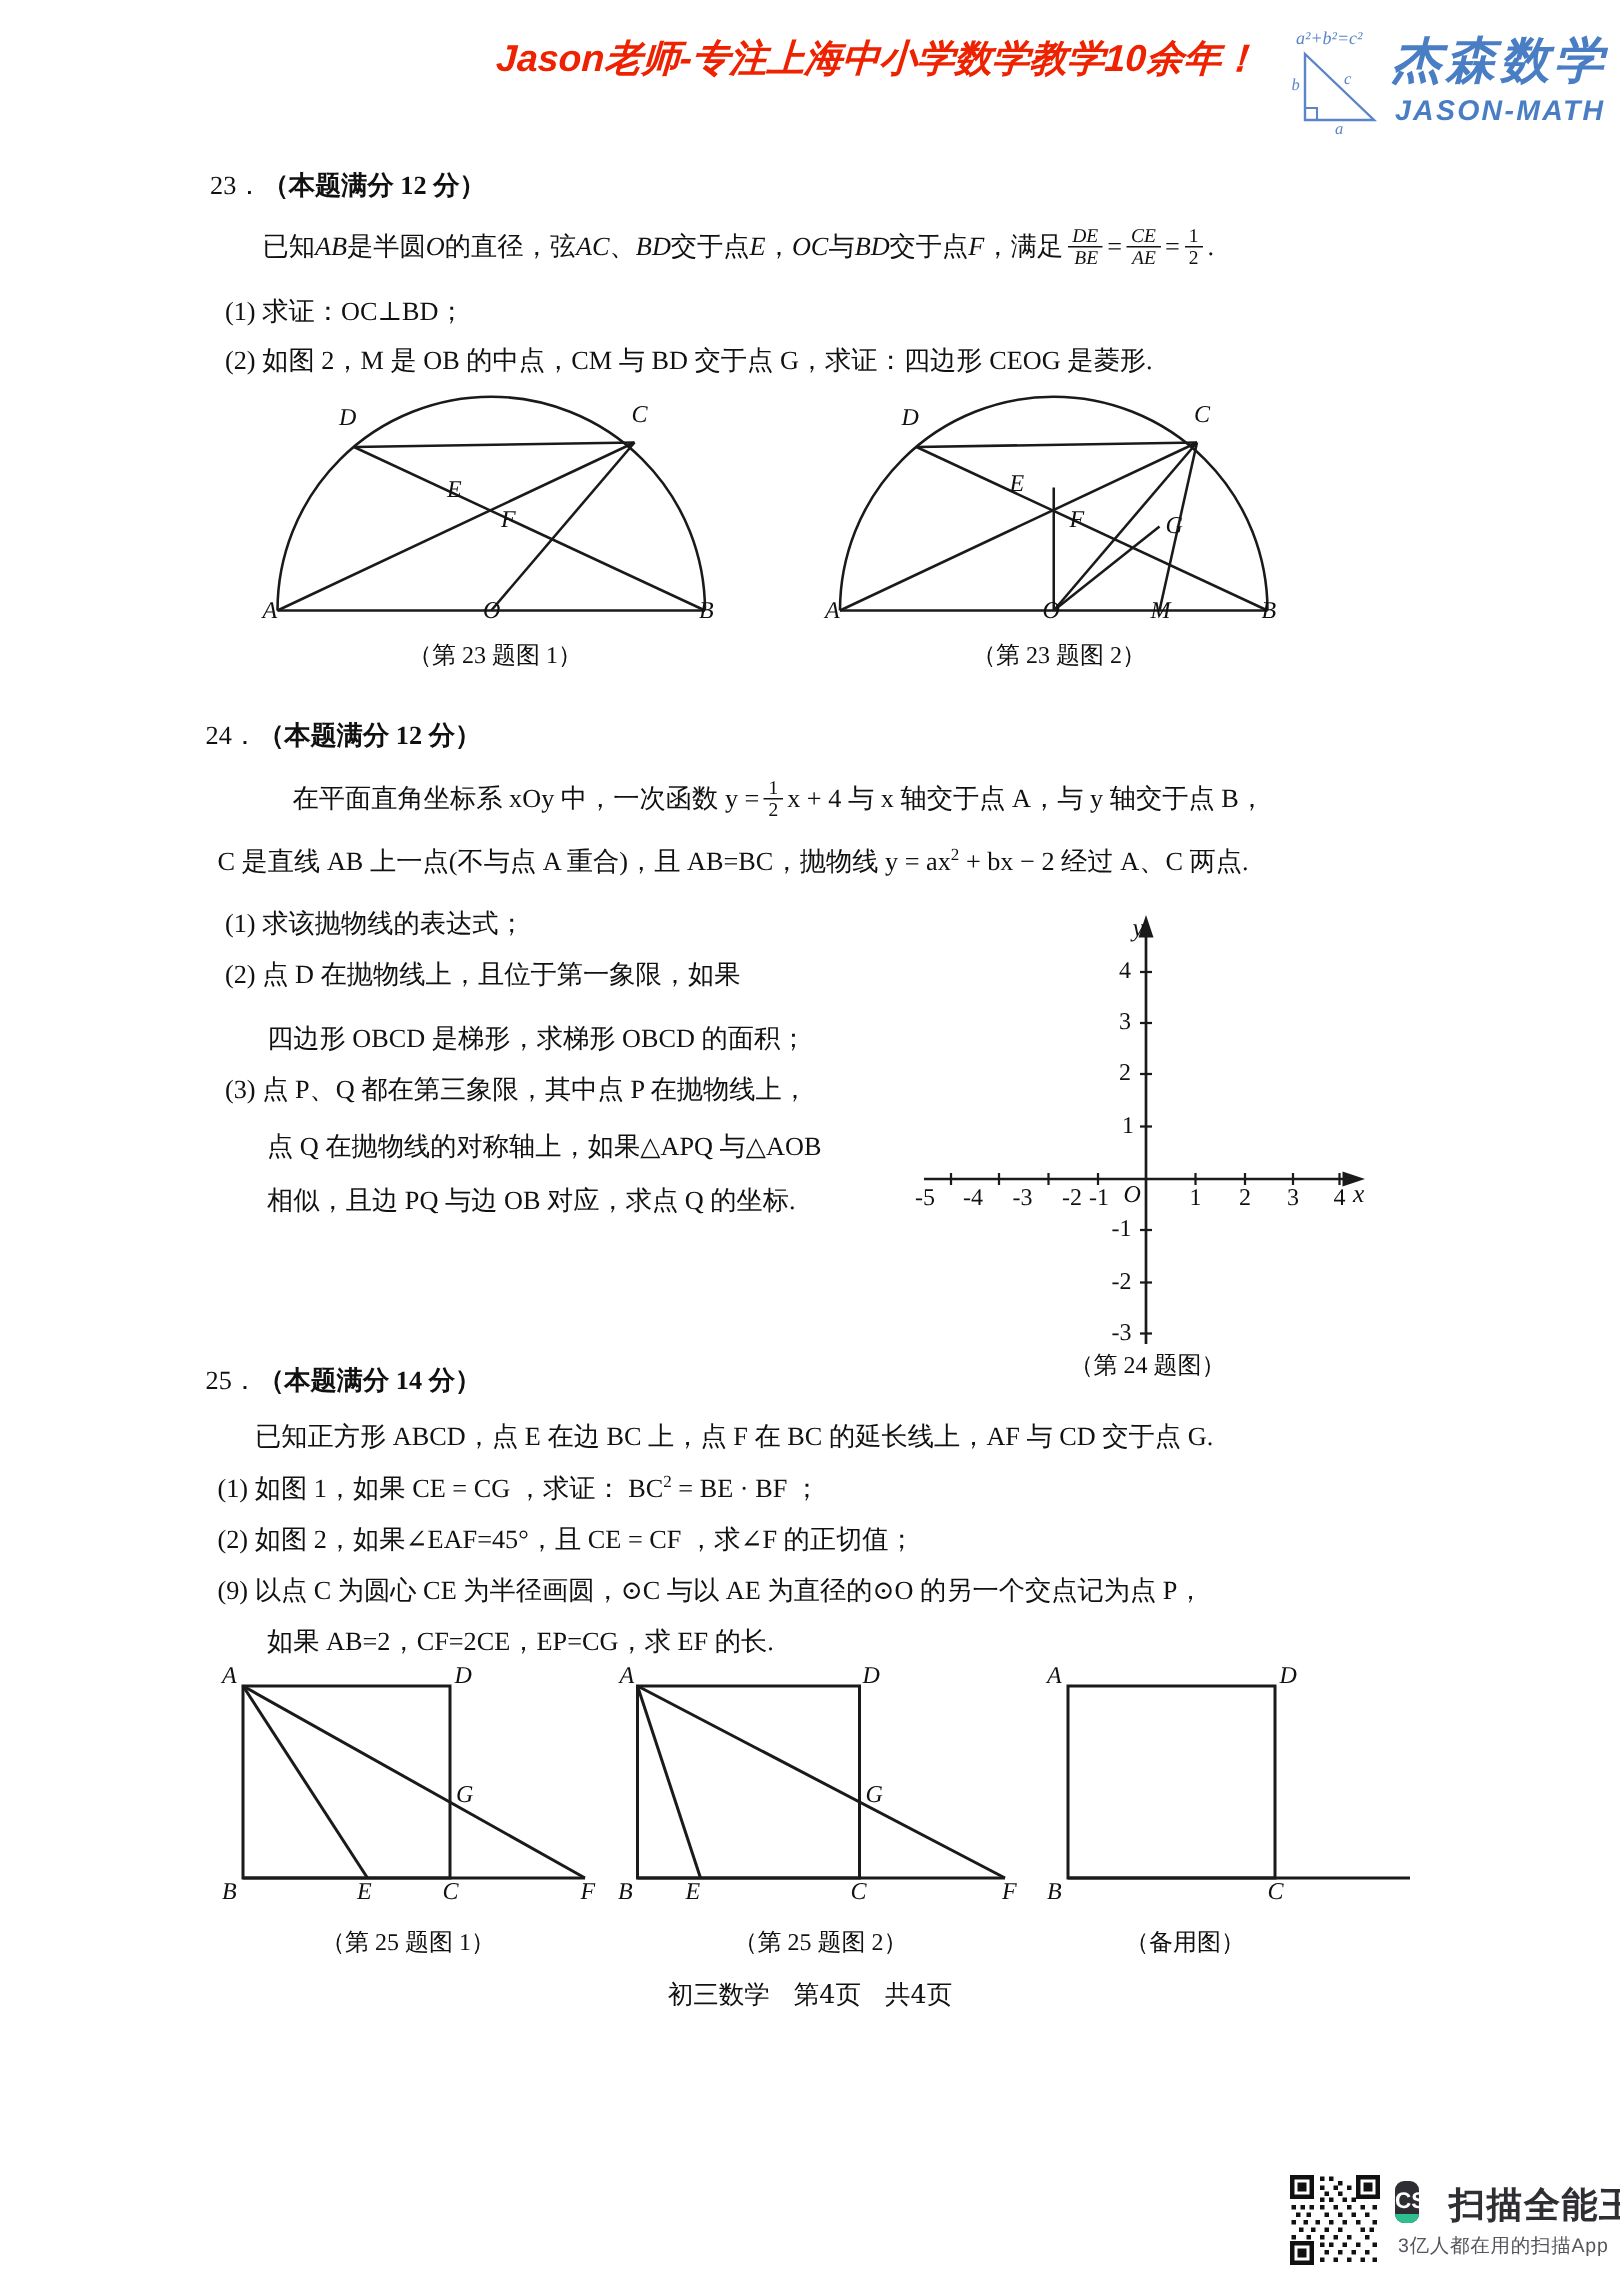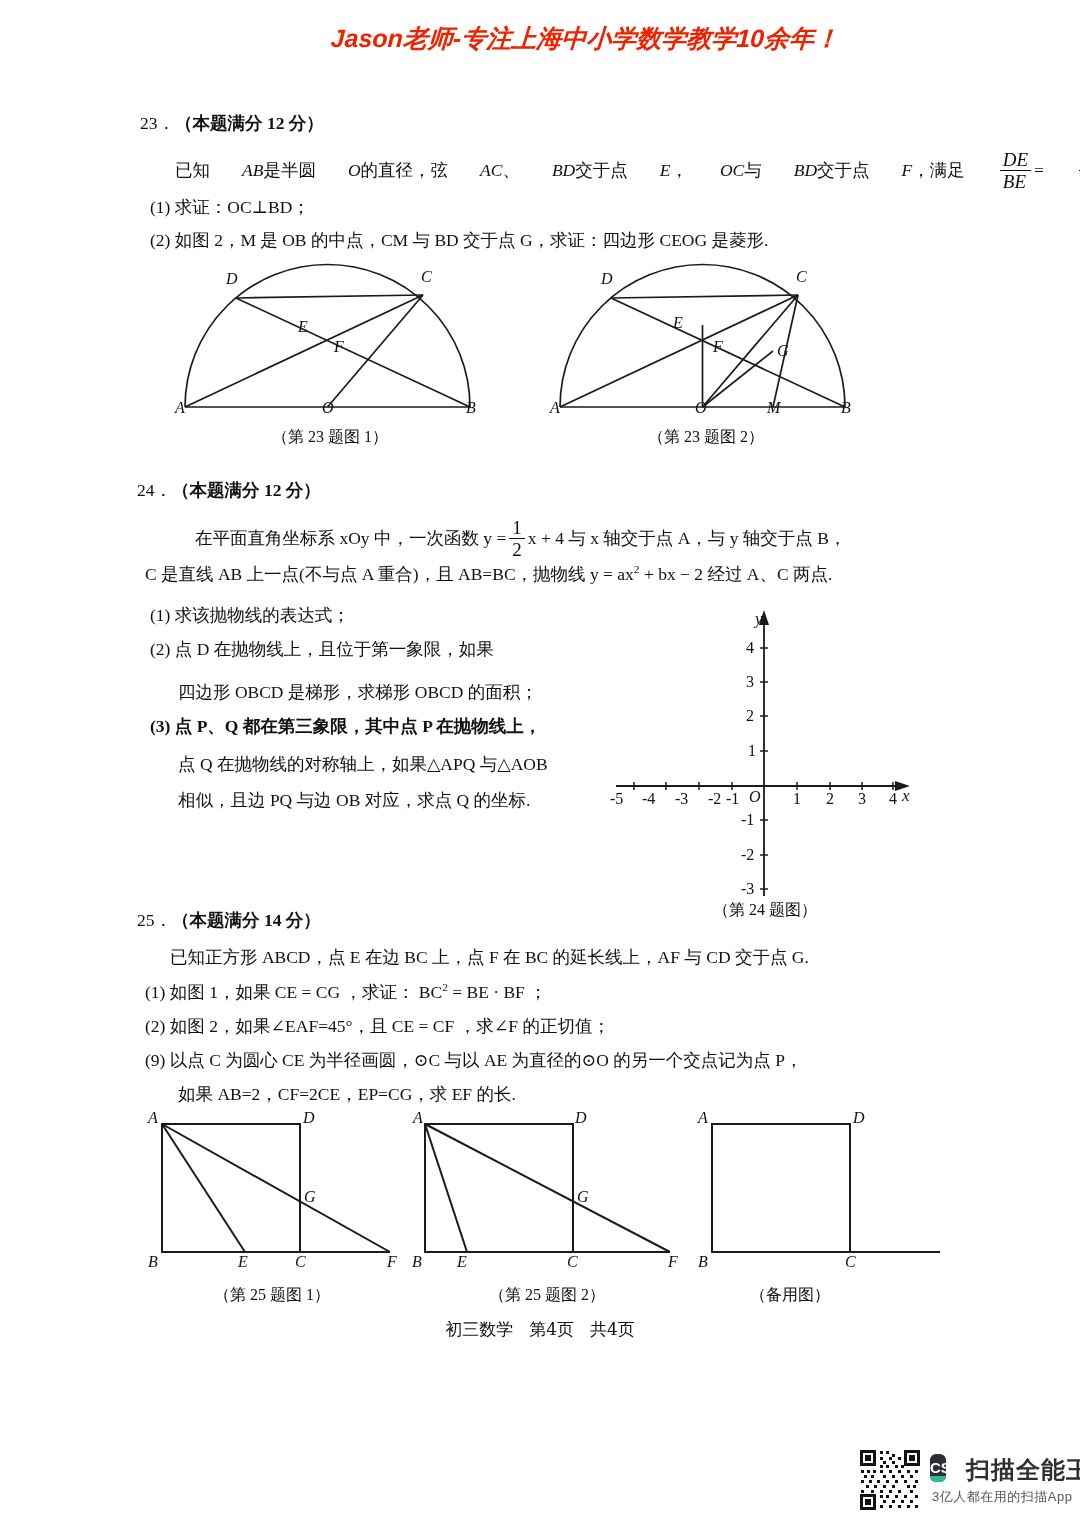--- a/index.html
+++ b/index.html
@@ -77,26 +77,26 @@
     font-size: 17.5px;
     white-space: nowrap;
   }
   .q-head b { font-weight: bold; }
   .para {
     position: absolute;
     font-size: 17.5px;
     white-space: nowrap;
     line-height: 1.6;
   }
-  .it { font-style: italic; padding-left: 32px; }
+  .it { font-style: italic; }
   .frac {
     display: inline-block;
     vertical-align: middle;
-    text-align: left;
-    font-size: 19px;
+    text-align: right;
+    font-size: 13px;
     line-height: 1.12;
     margin: 0 3px;
     position: relative;
     top: -1px;
   }
   .frac .num { display: block; padding: 0 3px; border-bottom: 1.2px solid #111; }
   .frac .den { display: block; padding: 0 3px; }
   sup.pw { font-size: 0.65em; vertical-align: super; }
 
   
@@ -176,20 +176,32 @@
     letter-spacing: 0.5px;
     white-space: nowrap;
   }
 </style>
 </head>
 <body>
 
 <div class="header">
   <div class="banner-text">Jason老师-专注上海中小学数学教学10余年！</div>
 
+  <div class="logo">
+    <div class="logo-formula">a²+b²=c²</div>
+    <svg class="logo-tri" width="64" height="62" viewBox="0 0 64 62">
+      <path d="M10 8 L10 52 L56 52 Z" fill="none" stroke="#5b85c8" stroke-width="1.6"></path>
+      <path d="M10 44 L18 44 L18 52" fill="none" stroke="#5b85c8" stroke-width="1.4"></path>
+      <text x="1" y="32" font-family="Liberation Serif, serif" font-size="11" font-style="italic" fill="#5b85c8">b</text>
+      <text x="36" y="28" font-family="Liberation Serif, serif" font-size="11" font-style="italic" fill="#5b85c8">c</text>
+      <text x="30" y="61" font-family="Liberation Serif, serif" font-size="11" font-style="italic" fill="#5b85c8">a</text>
+    </svg>
+    <div class="logo-cn">杰森数学</div>
+    <div class="logo-en">JASON-MATH</div>
+  </div>
 </div>
 
 <div class="q-head" style="left:140px; top:111px;">
   <span>23．</span><b>（本题满分 12 分）</b>
 </div>
 
 <div class="para" style="left:175px; top:150px;">
   <span>已知</span><span class="it">AB</span><span>是半圆</span><span class="it">O</span><span>的直径，弦</span><span class="it">AC</span><span>、</span><span class="it">BD</span><span>交于点</span><span class="it">E</span><span>，</span><span class="it">OC</span><span>与</span><span class="it">BD</span><span>交于点</span><span class="it">F</span><span>，满足</span><span class="frac it"><span class="num">DE</span><span class="den">BE</span></span><span>=</span><span class="frac it"><span class="num">CE</span><span class="den">AE</span></span><span>=</span><span class="frac"><span class="num">1</span><span class="den">2</span></span><span>.</span>
 </div>
 
@@ -252,21 +264,21 @@
   <span>在平面直角坐标系 xOy 中，一次函数 y =</span><span class="frac"><span class="num">1</span><span class="den">2</span></span><span>x + 4 与 x 轴交于点 A，与 y 轴交于点 B，</span>
 </div>
 
 <div class="para" style="left:145px; top:560px;">
   <span>C 是直线 AB 上一点(不与点 A 重合)，且 AB=BC，抛物线 y = ax</span><sup class="pw">2</sup><span> + bx − 2 经过 A、C 两点.</span>
 </div>
 
 <div class="para" style="left:150px; top:601px;">(1) 求该抛物线的表达式；</div>
 <div class="para" style="left:150px; top:635px;">(2) 点 D 在抛物线上，且位于第一象限，如果</div>
 <div class="para" style="left:178px; top:678px;">四边形 OBCD 是梯形，求梯形 OBCD 的面积；</div>
-<div class="para" style="left:150px; top:712px;font-weight:bold;">(3) 点 P、Q 都在第三象限，其中点 P 在抛物线上，</div>
+<div class="para" style="left:150px; top:712px;">(3) 点 P、Q 都在第三象限，其中点 P 在抛物线上，</div>
 <div class="para" style="left:178px; top:750px;">点 Q 在抛物线的对称轴上，如果△APQ 与△AOB</div>
 <div class="para" style="left:178px; top:786px;">相似，且边 PQ 与边 OB 对应，求点 Q 的坐标.</div>
 
 <div class="fig" style="left:612px; top:608px;">
   <svg width="310" height="290" viewBox="0 0 310 290">
 
     <line x1="152" y1="14" x2="152" y2="288" stroke="#1a1a1a" stroke-width="1.8"></line>
     <polygon points="152,2 147,17 157,17" fill="#1a1a1a"></polygon>
 
     <line x1="4" y1="178" x2="286" y2="178" stroke="#1a1a1a" stroke-width="1.8"></line>

